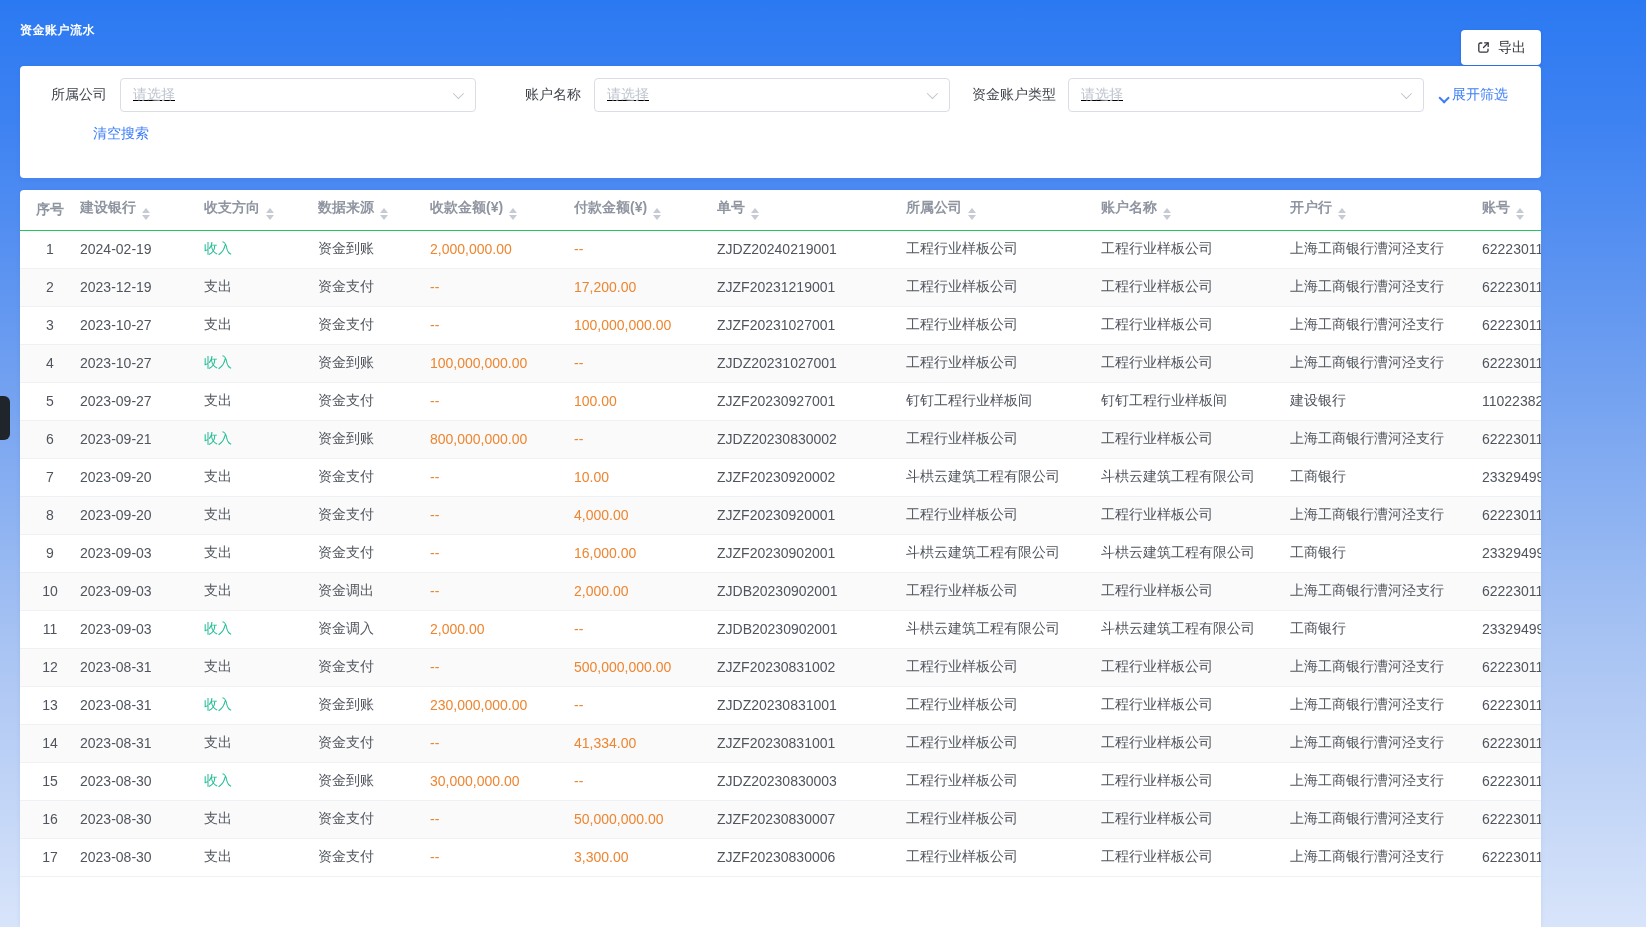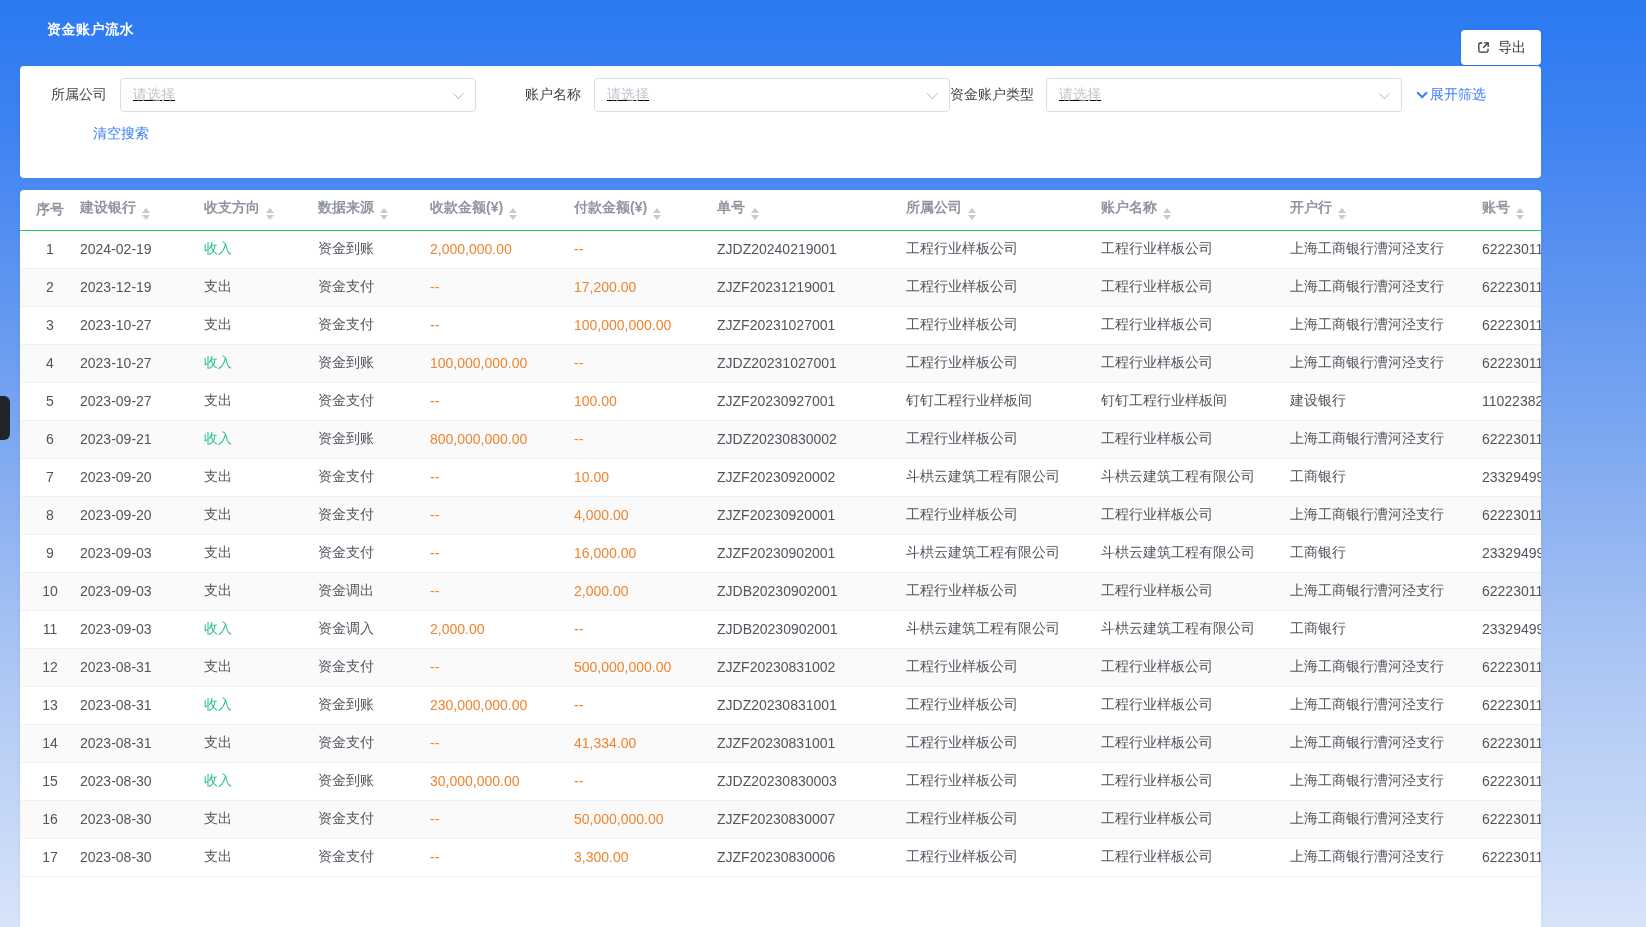--- a/index.html
+++ b/index.html
@@ -5,39 +5,39 @@
   * { margin:0; padding:0; box-sizing:border-box; }
   html,body { width:1646px; height:927px; overflow:hidden; }
   body {
     font-family:"Liberation Sans","DejaVu Sans",sans-serif;
     background:linear-gradient(180deg,#2b79f2 0%,#3f83f2 14%,#6f9ff0 40%,#a9c4f3 70%,#d8e4fa 100%);
     position:relative;
   }
   
   .topbar { position:absolute; top:0; left:0; right:0; height:60px; }
   .page-title { position:absolute; left:20px; top:50%; transform:translateY(-50%);
-    color:#fff; font-size:14px; font-weight:700; letter-spacing:0.5px;margin-left:27px; }
+    color:#fff; font-size:12px; font-weight:700; letter-spacing:0.5px; }
   .export-btn { position:absolute; right:105px; top:30px; height:35px; padding:0 15px;
     background:#fff; border:none; border-radius:4px; font-size:14px; color:#33363d;
     display:flex; align-items:center; gap:7px; cursor:pointer;
     font-family:inherit; box-shadow:0 1px 3px rgba(20,60,150,.25); }
   
   .filter-card { position:absolute; left:20px; top:66px; width:1521px; height:112px;
     background:#fff; border-radius:4px; box-shadow:0 1px 4px rgba(31,71,159,.08); }
   .filter-row { display:flex; align-items:center; padding-top:12px; }
   .f-label { font-size:14px; color:#41454c; text-align:right; padding-right:13px; white-space:nowrap; }
-  .lbl-1 { width:100px; } .lbl-2 { width:88px; margin-left:30px; } .lbl-3 { width:96px; }
+  .lbl-1 { width:100px; } .lbl-2 { width:88px; margin-left:30px; } .lbl-3 { width:96px; margin-left:22px; }
   .select { position:relative; width:356px; height:34px; border:1px solid #dadde3;
     border-radius:4px; background:#fff; display:flex; align-items:center;
     padding:0 28px 0 12px; cursor:pointer;text-decoration:underline; }
   .select .ph { font-size:14px; color:#bdc3cd; }
   .chev { position:absolute; right:14px; top:12px; width:8px; height:8px;
     border-right:1.5px solid #c0c4cc; border-bottom:1.5px solid #c0c4cc;
     transform:rotate(45deg) translateY(-2px); }
-  .expand-link { margin-left:14px; display:flex; align-items:center; gap:6px;
+  .expand-link { margin-left:14px; display:flex; align-items:flex-end; gap:6px;
     color:#3d7ef7; font-size:14px; cursor:pointer; text-decoration:none; white-space:nowrap; }
   .chev-blue { width:8px; height:8px; border-right:2px solid #3d7ef7; border-bottom:2px solid #3d7ef7;
     transform:rotate(45deg) translateY(-3px); }
   .filter-actions { display:flex; align-items:center; margin-top:13px; padding-left:19px; }
   .search-btn { width:228px; height:33px; background:#417ff4; color:#fff; border:none;
     border-radius:4px; font-size:14px; cursor:pointer; font-family:inherit; }
   .clear-link { margin-left:54px; color:#3d7ef7; font-size:14px; cursor:pointer; text-decoration:none; }
   
   .table-card { position:absolute; left:20px; top:190px; width:1521px; height:737px;
     background:#fff; border-radius:4px 4px 0 0; overflow:hidden;

